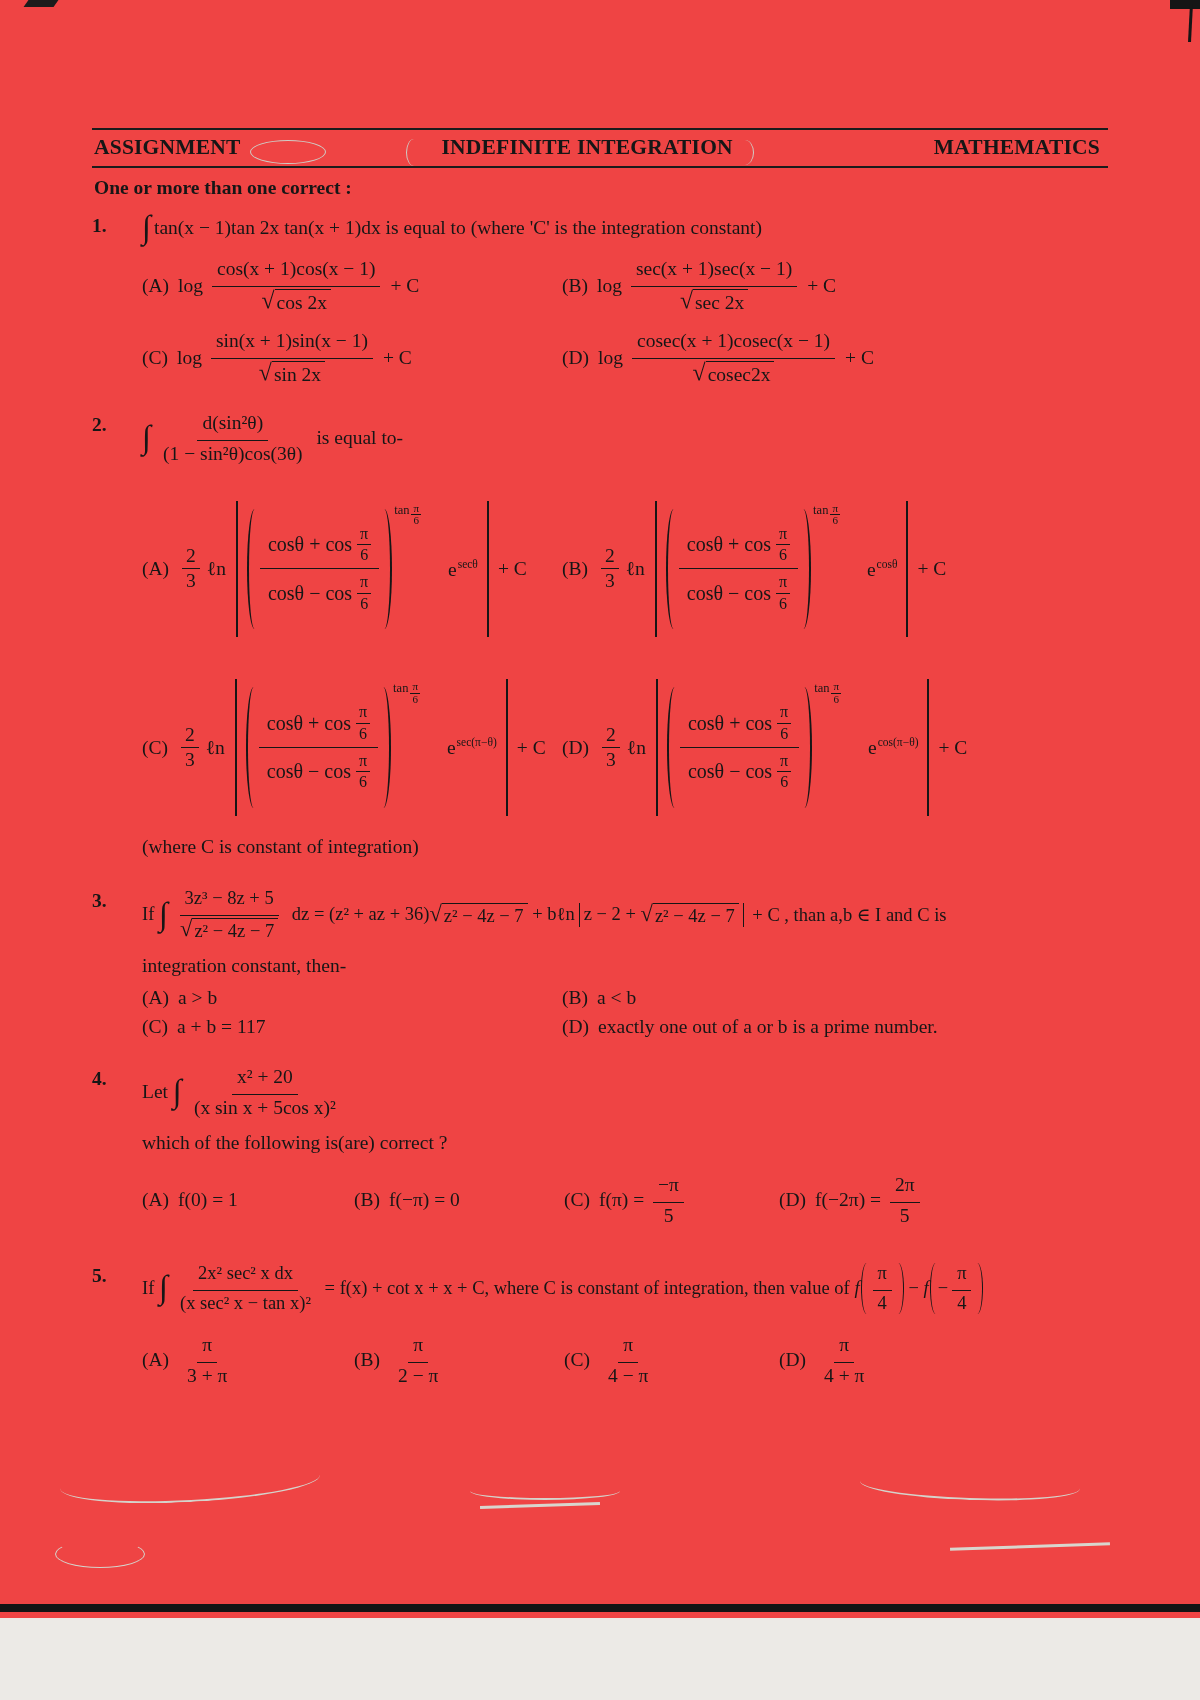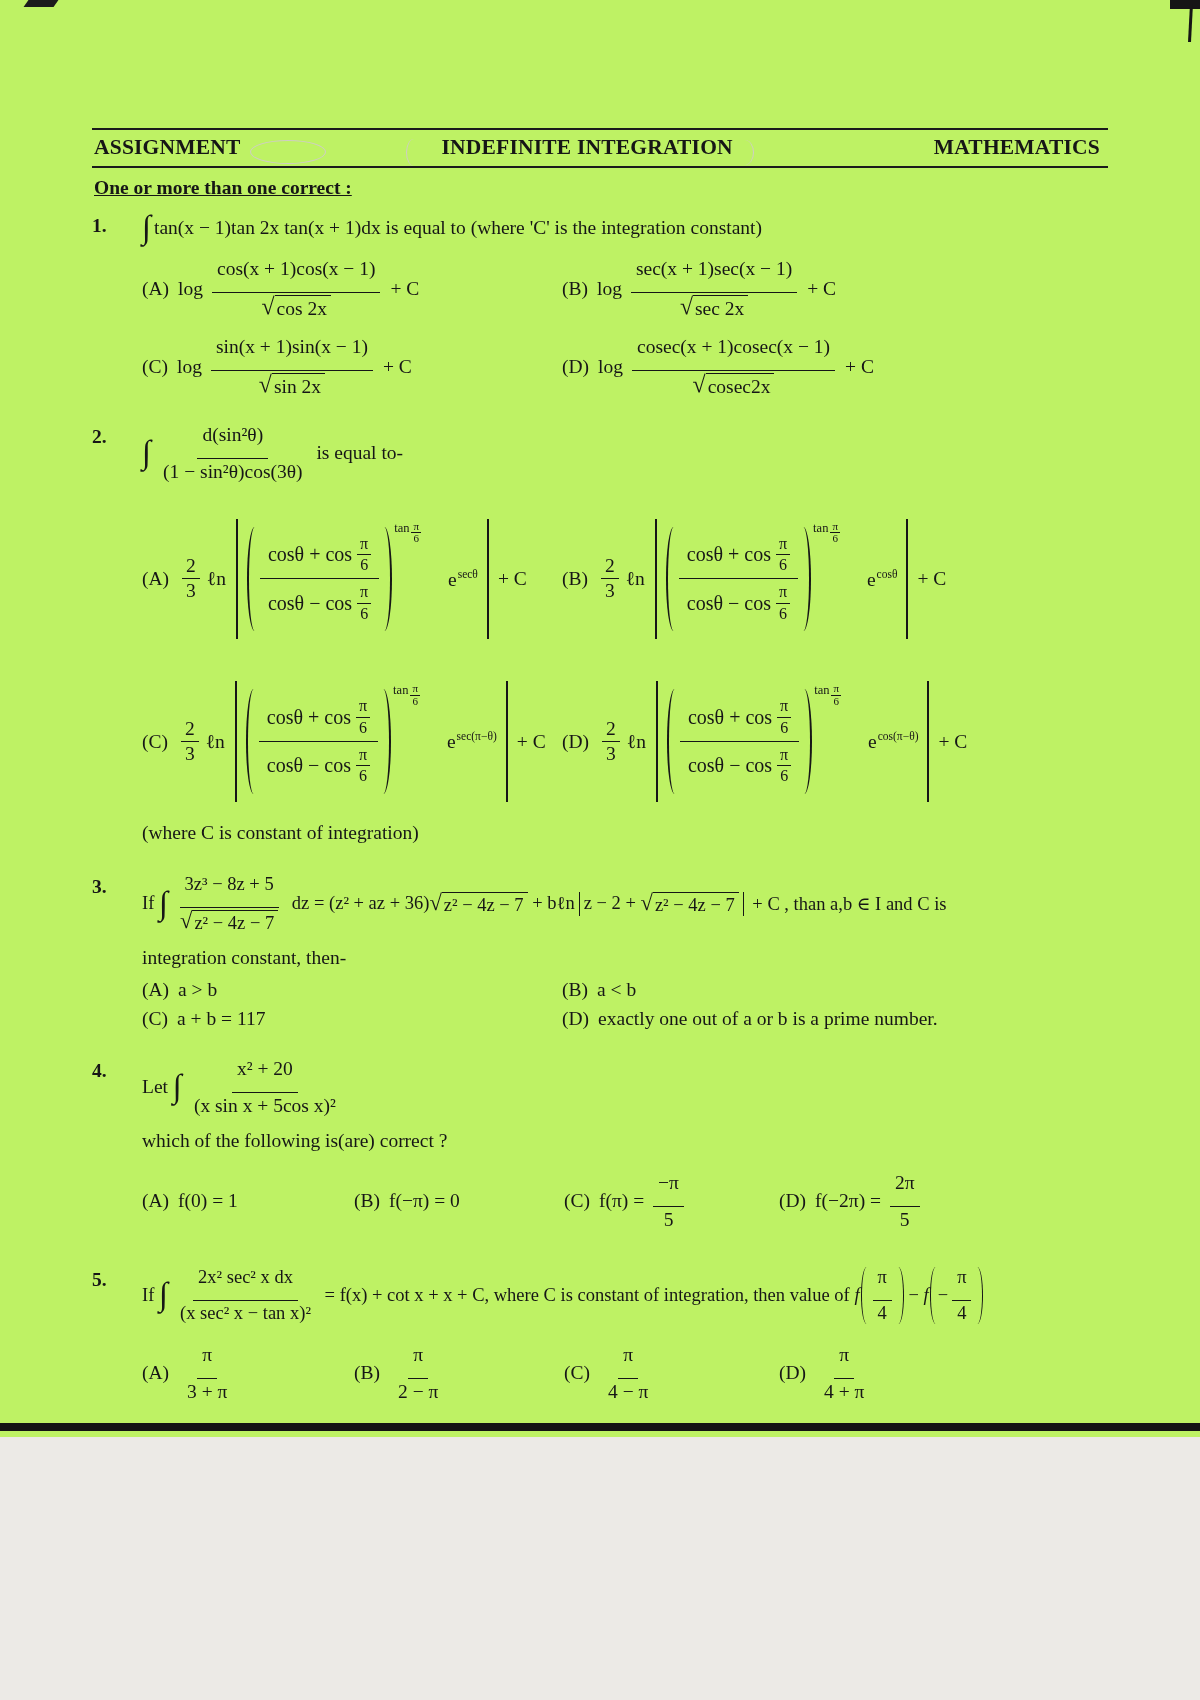--- a/index.html
+++ b/index.html
@@ -1,33 +1,33 @@
 <!DOCTYPE html>
 <html><head>
 <meta charset="utf-8">
 <style>
 *{box-sizing:border-box;margin:0;padding:0}
 html,body{width:1200px;height:1700px;overflow:hidden}
 body{font-family:"Liberation Serif","DejaVu Serif",serif;background:#eceae6;color:#161616}
-.sheet{position:relative;width:1200px;height:1437px;background:#bef264;overflow:hidden}
+.sheet{position:relative;width:1200px;height:1618px;background:#ef4444;overflow:hidden}
 .content{padding:0 92px}
 .hdr{margin-top:128px;display:flex;justify-content:space-between;align-items:baseline;border-top:2.5px solid #1b1b1b;border-bottom:2.5px solid #1b1b1b;padding:5px 8px 6px 2px;font-weight:700;font-size:21.5px;letter-spacing:.2px}
-.sec{display:inline-block;margin:9px 0 0 2px;font-size:19.5px;font-weight:700;text-decoration:underline}
+.sec{display:inline-block;margin:9px 0 0 2px;font-size:19.5px;font-weight:700;}
 .q{display:flex;align-items:flex-start}
 .qm1{margin-top:14px}.qm2{margin-top:26px}.qm3{margin-top:30px}.qm4{margin-top:28px}.qm5{margin-top:36px}
 .qn{width:50px;font-weight:700;font-size:19.5px;flex:none;padding-top:2px}
 .qb{flex:1;font-size:19.5px}
 .stem{display:flex;align-items:center;white-space:nowrap}
 .stem.tight{font-size:18.5px}
 .txt{white-space:pre}
 .line2{margin-top:13px}
 .intg{font-size:33px;line-height:.9;margin-right:3px;font-weight:400}
 .m{display:inline-flex;align-items:center}
 .frac{display:inline-flex;flex-direction:column;align-items:center;margin:0 4px;vertical-align:middle}
-.fn{display:inline-flex;align-items:center;justify-content:center;border-bottom:1.7px solid #161616;padding:0 5px 12px;white-space:pre}
+.fn{display:inline-flex;align-items:center;justify-content:center;border-bottom:1.7px solid #161616;padding:0 5px 6px;white-space:pre}
 .fd{display:inline-flex;align-items:center;justify-content:center;padding:2px 5px 0;white-space:pre}
 .sqrt{display:inline-flex;align-items:flex-start}
 .rs{font-size:1.22em;line-height:.9;transform:translateY(1px)}
 .rb{border-top:1.7px solid #161616;padding:2px 4px 0 2px;white-space:pre}
 sup{font-size:.6em;vertical-align:super;margin-left:1px}
 .grid2{display:grid;grid-template-columns:420px 1fr;row-gap:16px;margin-top:15px}
 .g3{display:grid;grid-template-columns:420px 1fr;row-gap:7px;margin-top:10px}
 .g4{display:grid;grid-template-columns:212px 210px 215px 1fr;margin-top:20px;align-items:center}
 .opt{display:flex;align-items:center}
 .ol{margin-right:9px;flex:none}
@@ -37,21 +37,21 @@
 .coef{margin-right:2px}
 .coef .fn{padding:0 4px 1px}
 .coef .fd{padding:1px 4px 0}
 .lnl{margin:0 7px 0 5px}
 .absg{display:inline-flex;align-items:center;border-left:2px solid #161616;border-right:2px solid #161616;padding:8px 9px;margin:0 3px}
 .pgroup{display:inline-flex;align-items:center}
 .parL,.parR{align-self:stretch;width:11px;flex:none}
 .parL{border-left:2px solid #161616;border-radius:70% 0 0 70%/50% 0 0 50%}
 .parR{border-right:2px solid #161616;border-radius:0 70% 70% 0/0 50% 50% 0}
 .mid .parL,.mid .parR{width:8px;border-width:1.8px}
-.inner{font-size:20px;margin:4px 2px}
+.inner{font-size:20px;margin:12px 2px}
 .inner .fn,.inner .fd{padding:4px 8px}
 .sfrac{display:inline-flex;flex-direction:column;align-items:center;margin-left:5px;font-size:16px;line-height:1.15}
 .sfn{border-bottom:1.4px solid #161616;padding:0 3px 1px}
 .sfd{padding:1px 3px 0}
 .gexp{align-self:flex-start;display:inline-flex;align-items:flex-start;font-size:12.5px;margin-left:2px;transform:translateY(-6px)}
 .tfrac{display:inline-flex;flex-direction:column;align-items:center;font-size:11px;line-height:1.05;margin-left:2px}
 .tfn{border-bottom:1px solid #161616;padding:0 2px}
 .tfd{padding:0 2px}
 .eterm{margin-left:27px;font-size:19.5px}
 .eterm sup{font-size:11.5px}

